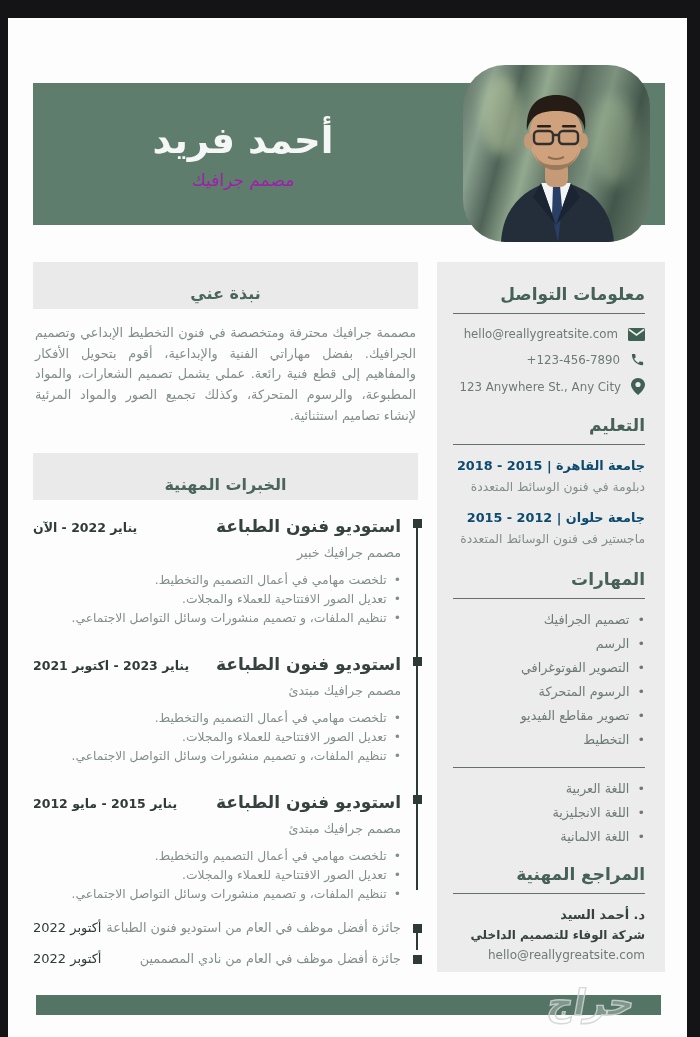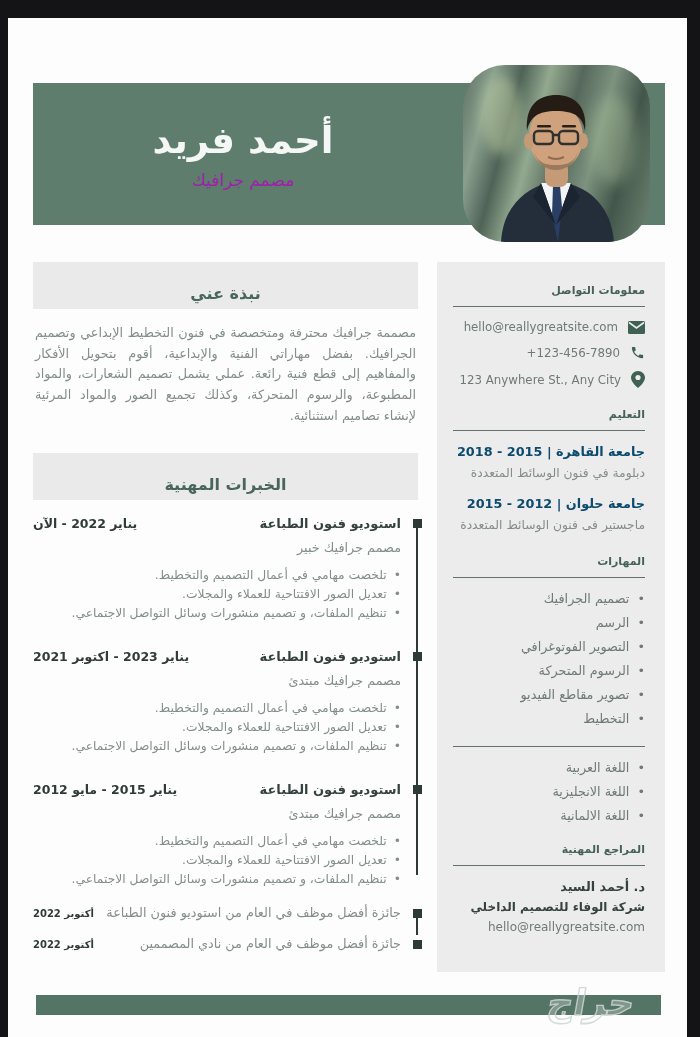--- a/index.html
+++ b/index.html
@@ -21,37 +21,37 @@
   
   .main { position:absolute; left:272px; top:244px; width:385px; }
   .sec-bar { background:#e9eae9; color:#4a665b; font-size:16px; font-weight:bold; text-align:center; padding:22px 0 6px; }
   .about-text { margin:14px 2px 26px; color:#828e8c; font-size:12.8px; line-height:1.62; text-align:justify; }
 
   .xp-list { position:relative; margin-top:16px; }
   .xp-line { position:absolute; left:auto; right:0px; top:6px; bottom:14px; width:2.5px; background:#2d3a36; }
   .xp-entry { position:relative; padding-right:17px; margin-bottom:26px; }
   .xp-marker { position:absolute; right:-3.5px; top:3px; width:9px; height:9px; background:#2d3a36; }
   .xp-head { display:flex; justify-content:space-between; align-items:baseline; }
-  .xp-company { color:#35423f; font-size:13px; font-weight:bold; }
+  .xp-company { color:#35423f; font-size:17px; font-weight:bold; }
   .xp-date { color:#2f3b38; font-size:12.5px; font-weight:bold; white-space:nowrap; }
   .xp-role { color:#828e8c; font-size:12.8px; margin-top:9px; }
   .xp-bullets { list-style:none; margin-top:11px; }
   .xp-bullets li { display:flex; color:#828e8c; font-size:12.3px; line-height:1.55; }
   .xp-bullets .b { margin-left:7px; color:#828e8c; }
 
   .aw-list { position:relative; margin-top:16px; }
   .aw-line { position:absolute; right:0px; top:12px; bottom:16px; width:2.5px; background:#2d3a36; }
   .aw-row { position:relative; display:flex; justify-content:space-between; align-items:baseline; padding-right:17px; margin-bottom:16px; }
   .aw-marker { position:absolute; right:-3.5px; top:4px; width:9px; height:9px; background:#2d3a36; }
   .aw-text { color:#828e8c; font-size:12.8px; }
-  .aw-date { color:#2f3b38; font-size:10px; font-weight:bold; white-space:nowrap; }
+  .aw-date { color:#2f3b38; font-size:13px; font-weight:normal; white-space:nowrap; }
 
   
   .sidebar { position:absolute; left:429px; top:244px; width:228px; height:710px; background:#ebeceb; padding:22px 20px 0 16px; }
-  .sb-heading { color:#456158; font-size:11px; font-weight:bold; text-align:right; }
+  .sb-heading { color:#456158; font-size:17px; font-weight:bold; text-align:right; }
   .sb-rule { border:none; border-top:1.3px solid #63706c; margin:9px 0 13px; }
   .sb-section { margin-bottom:20px; }
   .contact-row { display:flex; align-items:center; justify-content:flex-start; margin-bottom:11px; }
   .contact-row .cicon { flex:0 0 auto; margin-left:10px; display:flex; }
   .contact-text { color:#6e7a78; font-size:11.8px; direction:ltr; text-align:right; flex:1; }
   .edu-entry { margin-bottom:14px; }
   .edu-school { color:#0c4a6e; font-size:12.8px; font-weight:bold; text-align:right; }
   .edu-degree { color:#828e8c; font-size:12.3px; text-align:right; margin-top:5px; line-height:1.5; }
   .sb-list { list-style:none; }
   .sb-list li { display:flex; justify-content:flex-start; color:#6e7a78; font-size:12.8px; margin-bottom:9px; }

